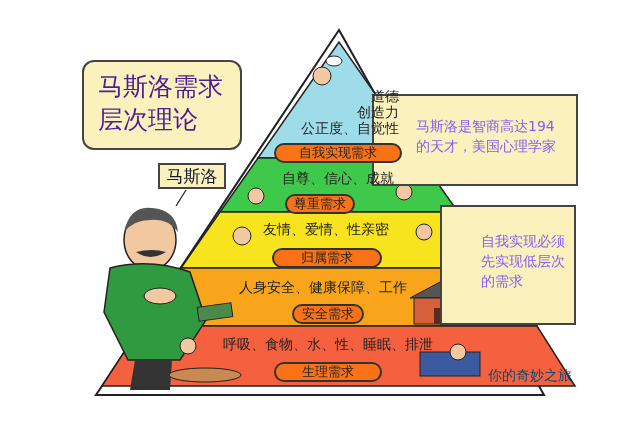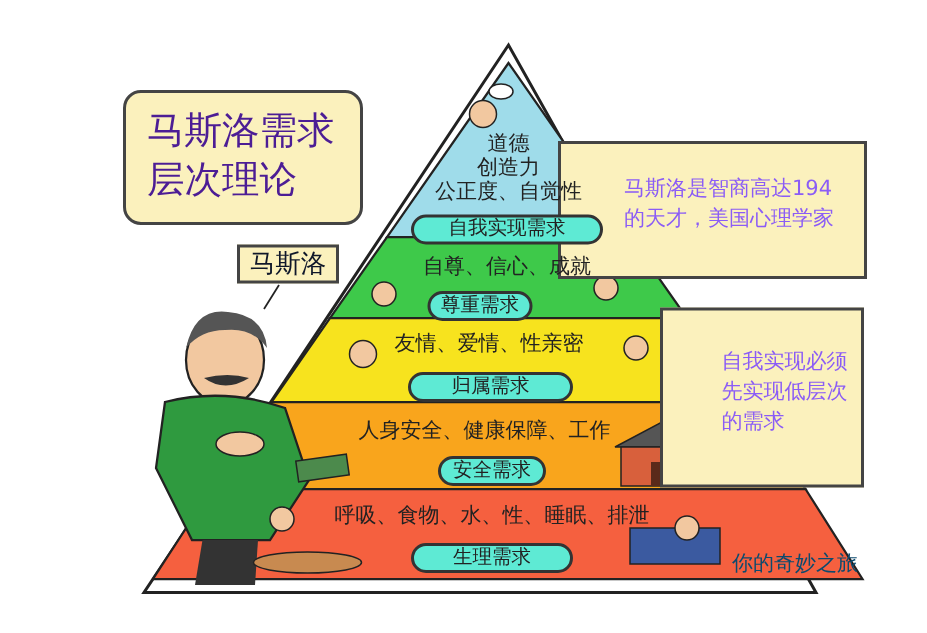--- a/index.html
+++ b/index.html
@@ -4,21 +4,21 @@
 <style>
   html, body { margin:0; padding:0; background:#ffffff; }
   body { width:618px; height:422px; position:relative; overflow:hidden; font-family:"DejaVu Sans", sans-serif; }
   .abs { position:absolute; }
   .title-box { left:82px; top:60px; width:160px; height:90px; background:#fbf1bd; border:2px solid #444; border-radius:12px; box-sizing:border-box; }
   .title-text { left:98px; top:70px; font-size:25px; line-height:33px; color:#4c1d95; white-space:pre-line; }
   .note-box { position:absolute; background:#fbf1bd; border:2px solid #444; box-sizing:border-box; }
   .note-text { font-size:14px; line-height:20px; color:#8b5cf6; white-space:pre-line; position:absolute; }
   .name-tag { left:158px; top:163px; width:68px; height:26px; background:#fbf1bd; border:2px solid #444; box-sizing:border-box; font-size:17px; line-height:22px; text-align:center; color:#0f172a; }
   .layer-text { position:absolute; text-align:center; color:#222; white-space:nowrap; }
-  .pill { position:absolute; background:#5eead4; border:2px solid #333; border-radius:14px; text-align:center; color:#222; box-sizing:border-box; white-space:nowrap; }
+  .pill { position:absolute; background:#f97316; border:2px solid #333; border-radius:14px; text-align:center; color:#222; box-sizing:border-box; white-space:nowrap; }
   .watermark { left:488px; top:367px; font-size:14px; color:#0c4a6e; }
 </style>
 </head>
 <body>
 
 <svg class="abs" style="left:0;top:0" width="618" height="422" viewBox="0 0 618 422">
 
   <polygon points="339,30 96,395 544,395" fill="#ffffff" stroke="#222" stroke-width="2"></polygon>
 
   <polygon points="339,42 258,158 420,158" fill="#9fdcea" stroke="#222" stroke-width="1.5"></polygon>
@@ -70,21 +70,21 @@
 
 <div class="note-box" style="left:372px;top:94px;width:206px;height:92px;"></div>
 <div class="note-text" style="left:416px;top:116px;">马斯洛是智商高达194
 的天才，美国心理学家</div>
 
 <div class="note-box" style="left:440px;top:205px;width:136px;height:120px;"></div>
 <div class="note-text" style="left:481px;top:231px;">自我实现必须
 先实现低层次
 的需求</div>
 
-<div class="layer-text" style="left:279px;top:88px;width:120px;font-size:14px;line-height:16px;white-space:pre-line;">道德
+<div class="layer-text" style="left:279px;top:88px;width:120px;font-size:14px;line-height:16px;white-space:pre-line;text-align:right;">道德
 创造力
 公正度、自觉性</div>
 <div class="pill" style="left:274px;top:143px;width:128px;height:20px;font-size:13px;line-height:16px;">自我实现需求</div>
 
 <div class="layer-text" style="left:258px;top:169px;width:160px;font-size:14px;line-height:18px;">自尊、信心、成就</div>
 <div class="pill" style="left:285px;top:194px;width:70px;height:20px;font-size:13px;line-height:16px;">尊重需求</div>
 
 <div class="layer-text" style="left:256px;top:220px;width:140px;font-size:14px;line-height:18px;">友情、爱情、性亲密</div>
 <div class="pill" style="left:272px;top:248px;width:110px;height:20px;font-size:13px;line-height:16px;">归属需求</div>
 

